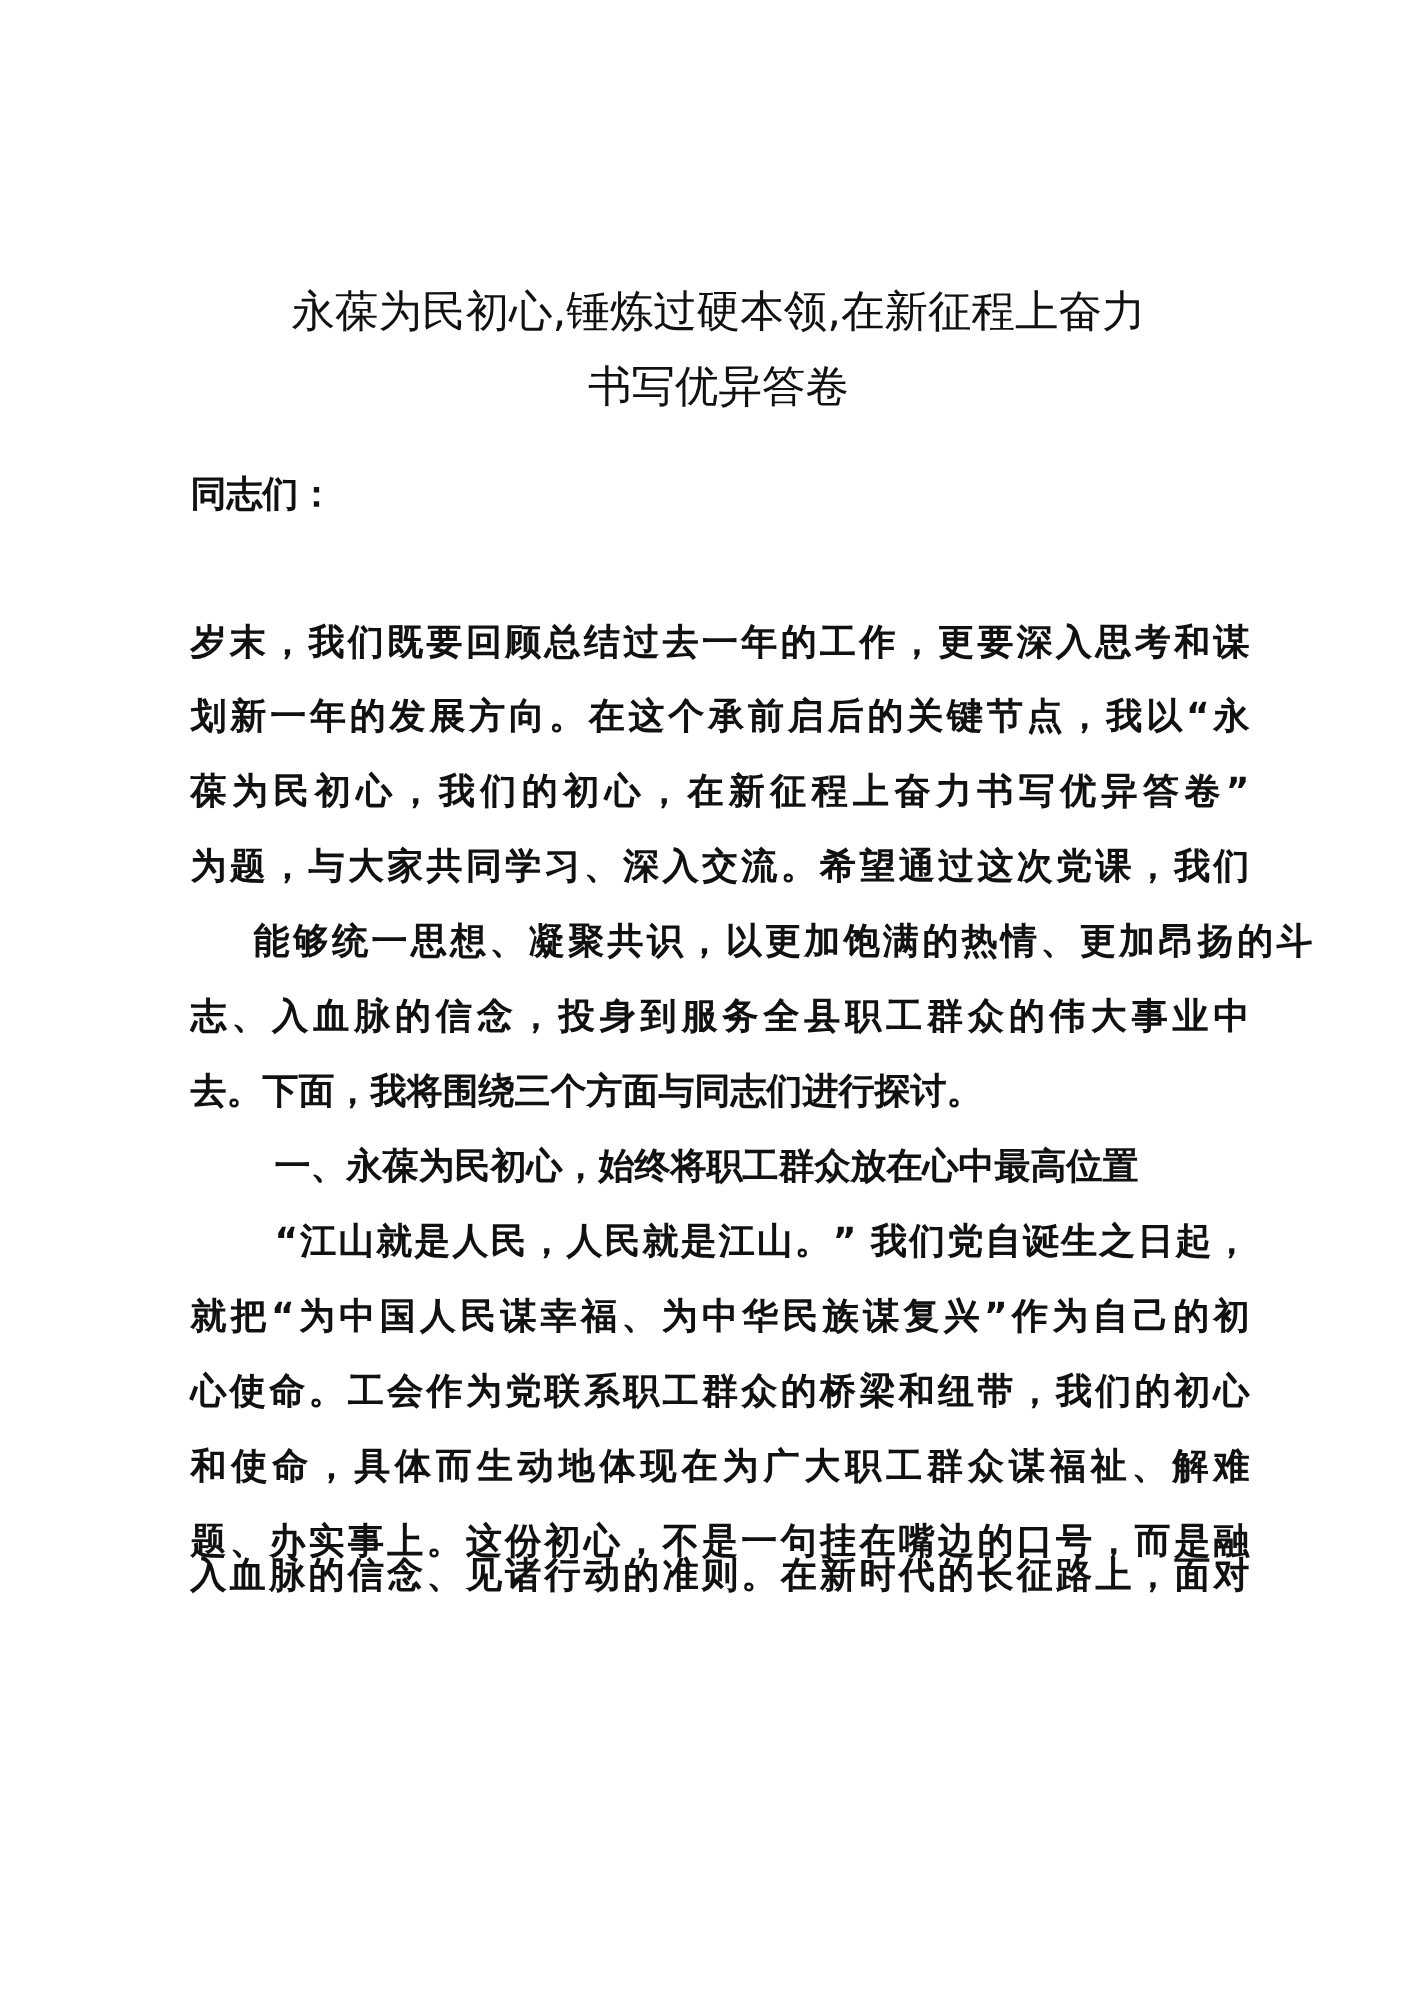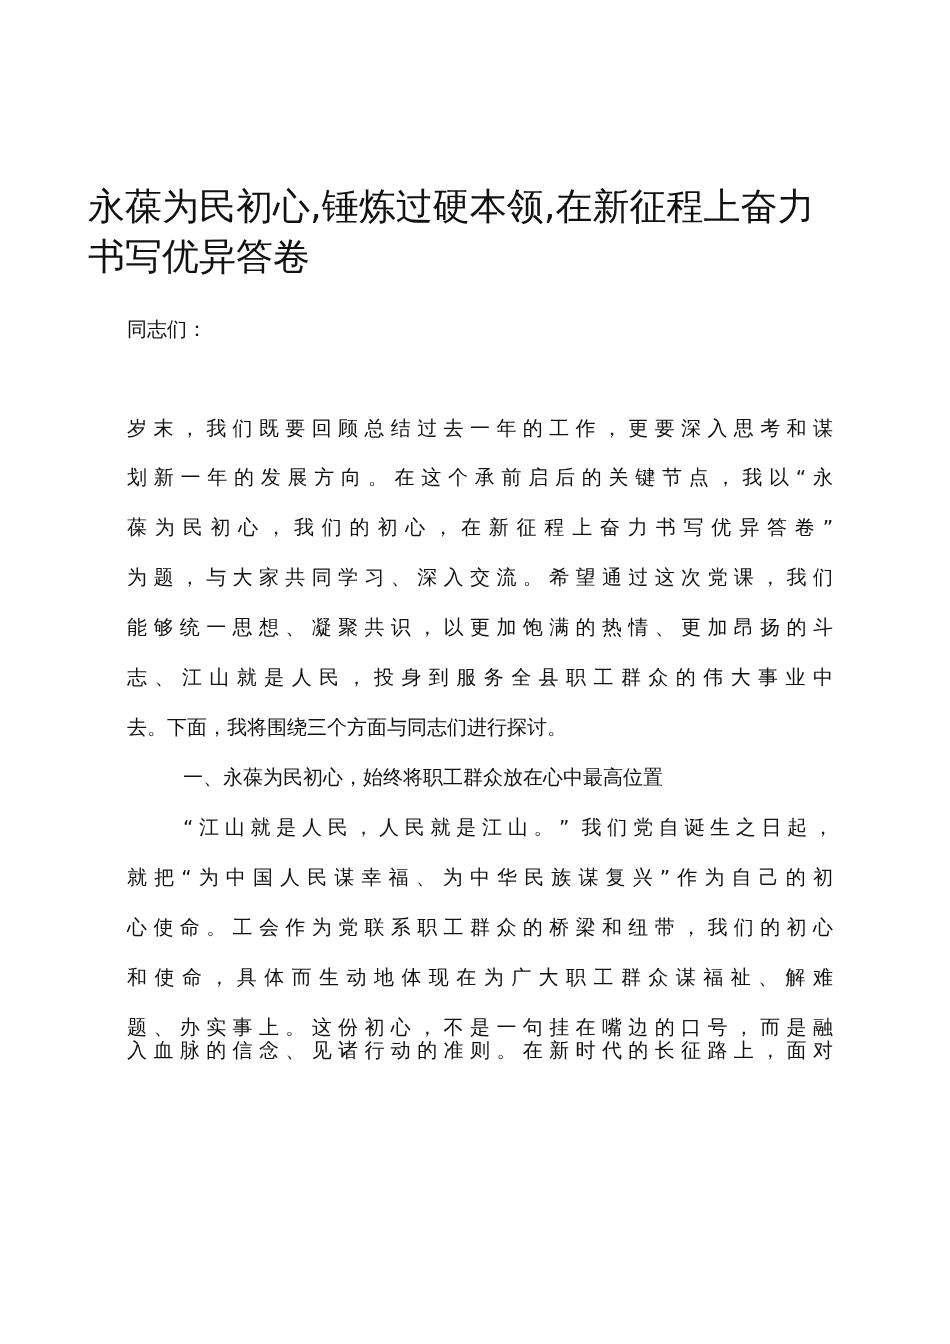--- a/index.html
+++ b/index.html
@@ -18,61 +18,63 @@
     .page {
       position: absolute;
       left: 0;
       top: 0;
       width: 950px;
       height: 1344px;
       background: #ffffff;
     }
     .title {
       position: absolute;
-      left: 88px;
+      left: 104px;
       width: 750px;
-      font-size: 37px;
+      text-align: center;
+      font-size: 29px;
       line-height: 50px;
       letter-spacing: 0px;
       white-space: nowrap;
     }
     .title-line1 { top: 182px; }
     .title-line2 { top: 232px; }
     .line {
       position: absolute;
       left: 127px;
       width: 706px;
-      font-size: 20px;
+      font-size: 24px;
       line-height: 36px;
       white-space: nowrap;
       text-align: justify;
       text-align-last: justify;
       letter-spacing: 0px;
+      font-weight: bold;
     }
     .line.last { text-align-last: left; }
     .line.indent { left: 183px; width: 650px; }
     .line.heading { left: 183px; width: 650px; text-align-last: left; }
     .line.salutation { text-align-last: left; }
   </style>
 </head>
 <body>
 
 <div class="page">
 
   <div class="title title-line1">永葆为民初心,锤炼过硬本领,在新征程上奋力</div>
   <div class="title title-line2">书写优异答卷</div>
 
   <div class="line salutation" style="top:311px;">同志们：</div>
 
   <div class="line" style="top:410px;">岁末，我们既要回顾总结过去一年的工作，更要深入思考和谋</div>
   <div class="line" style="top:459px;">划新一年的发展方向。在这个承前启后的关键节点，我以“永</div>
   <div class="line" style="top:509px;">葆为民初心，我们的初心，在新征程上奋力书写优异答卷”</div>
   <div class="line" style="top:559px;">为题，与大家共同学习、深入交流。希望通过这次党课，我们</div>
-  <div class="line" style="top:609px;">能够统一思想、凝聚共识，以更加饱满的热情、更加昂扬的斗</div>
-  <div class="line" style="top:659px;">志、江山就是人民，投身到服务全县职工群众的伟大事业中</div>
+  <div class="line" style="top:609px;margin-left:42px;">能够统一思想、凝聚共识，以更加饱满的热情、更加昂扬的斗</div>
+  <div class="line" style="top:659px;">志、入血脉的信念，投身到服务全县职工群众的伟大事业中</div>
   <div class="line last" style="top:709px;">去。下面，我将围绕三个方面与同志们进行探讨。</div>
 
   <div class="line heading" style="top:759px;">一、永葆为民初心，始终将职工群众放在心中最高位置</div>
 
   <div class="line" style="top:859px;">就把“为中国人民谋幸福、为中华民族谋复兴”作为自己的初</div>
   <div class="line indent" style="top:809px;">“江山就是人民，人民就是江山。” 我们党自诞生之日起，</div>
   <div class="line" style="top:909px;">心使命。工会作为党联系职工群众的桥梁和纽带，我们的初心</div>
   <div class="line" style="top:959px;">和使命，具体而生动地体现在为广大职工群众谋福祉、解难</div>
   <div class="line" style="top:1009px;">题、办实事上。这份初心，不是一句挂在嘴边的口号，而是融</div>
   <div class="line" style="top:1016px;margin-top:16px;">入血脉的信念、见诸行动的准则。在新时代的长征路上，面对</div>

